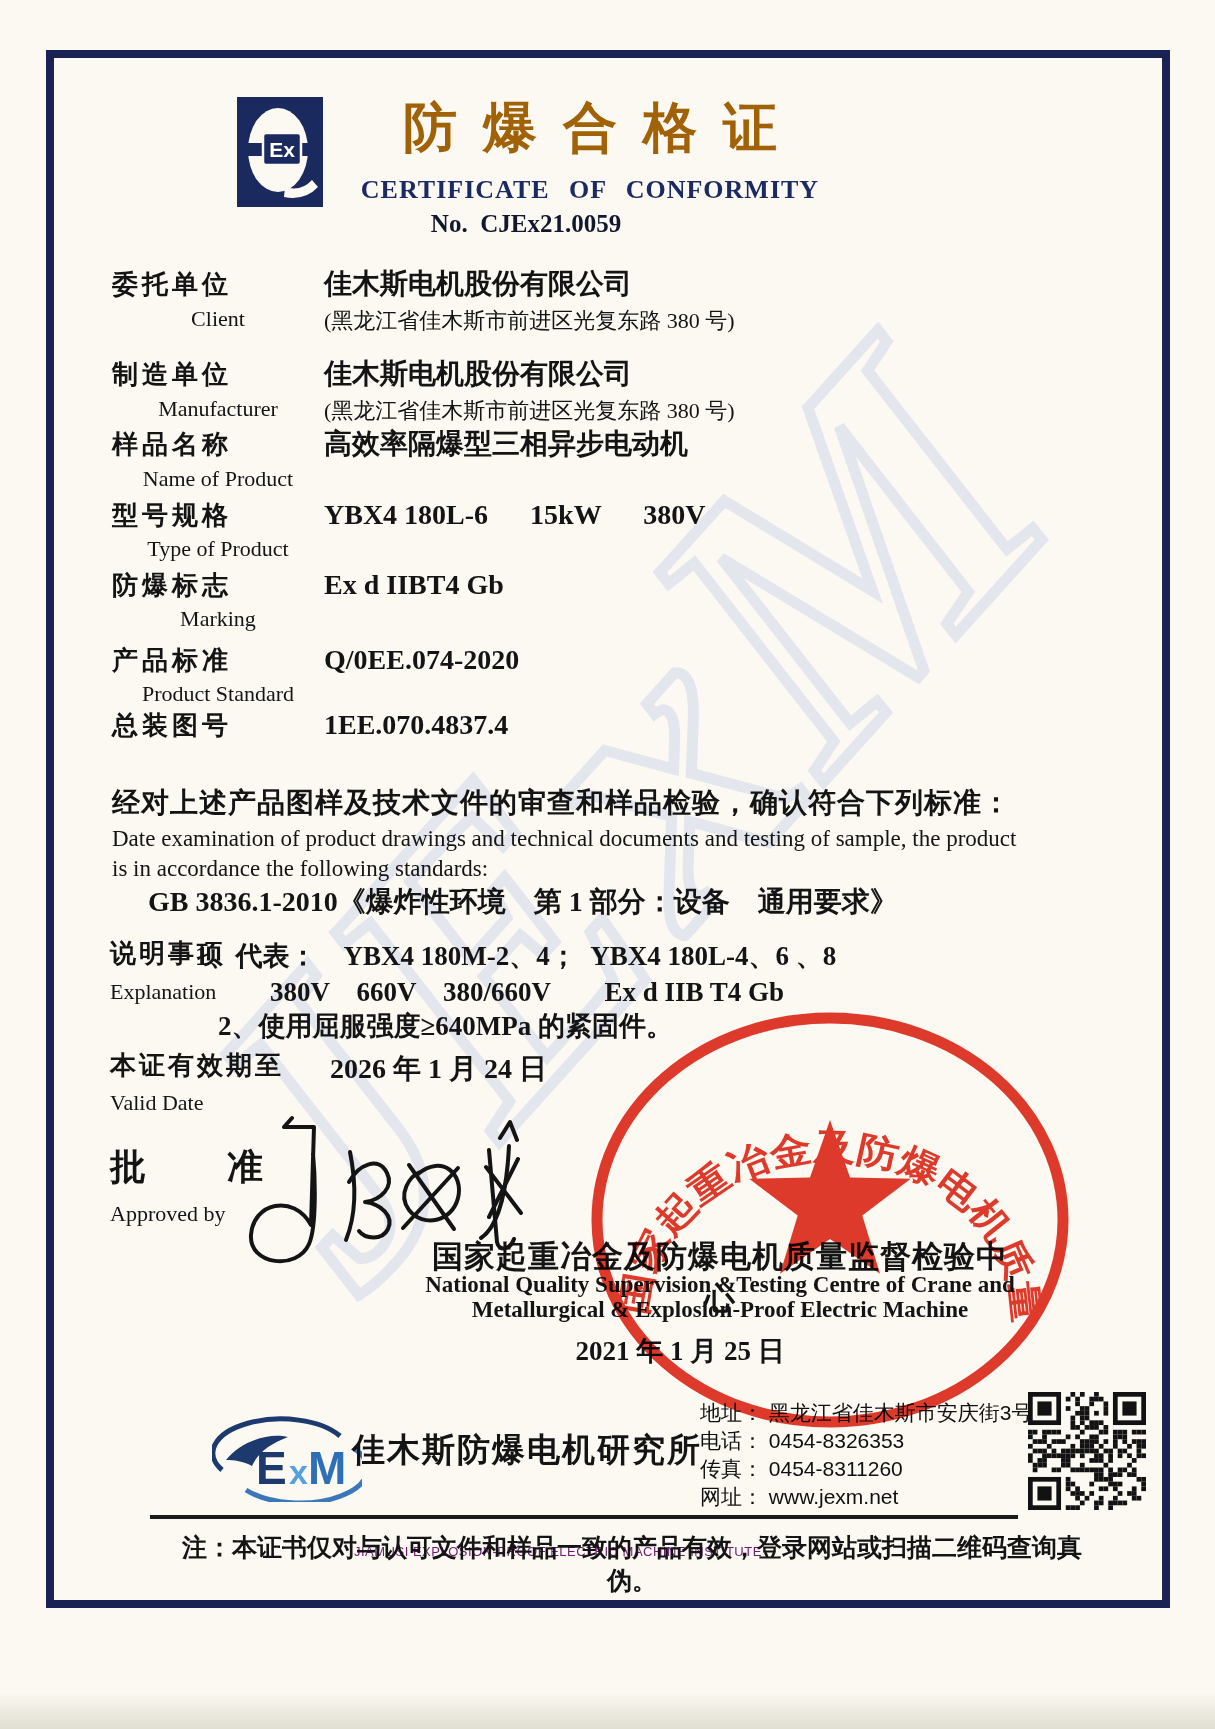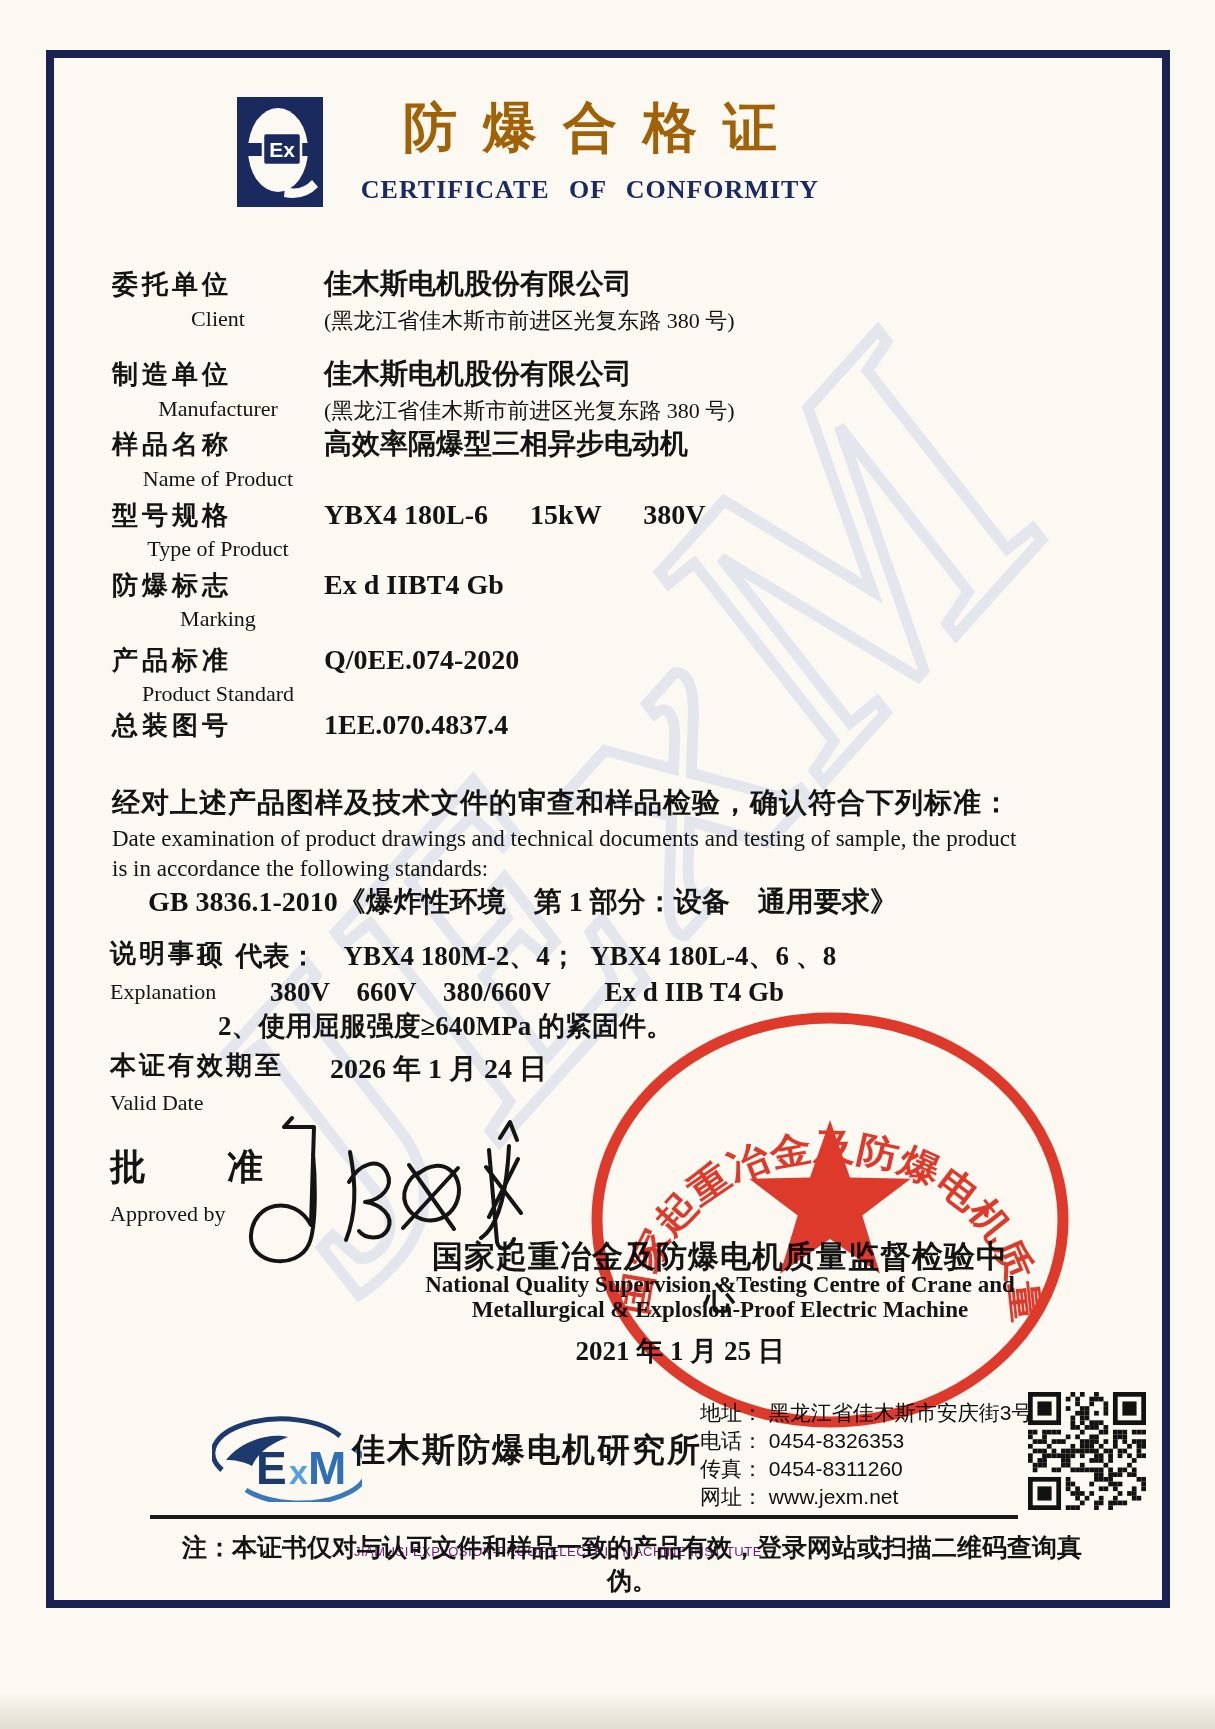--- a/index.html
+++ b/index.html
@@ -87,20 +87,21 @@
       <rect x="6" y="46" width="72" height="13" fill="#1a2a5e"></rect>
       <rect x="26" y="36" width="38" height="32" rx="3" fill="#1a2a5e" stroke="#fbf9f1" stroke-width="2.5"></rect>
       <text x="45" y="60" text-anchor="middle" font-size="21" font-weight="bold" font-family="Liberation Sans, DejaVu Sans, sans-serif" fill="#ffffff">Ex</text>
       <path d="M48,90 q16,5 27,-7 l6,7 q-13,14 -34,10 z" fill="#fbf9f1"></path>
     </svg>
   </div>
 
   <div class="hdr-title">
     <div class="t-zh">防爆合格证</div>
     <div class="t-en">CERTIFICATE OF CONFORMITY</div>
+    <div class="t-no">No.  CJEx21.0059</div>
   </div>
 
   <div class="f-row" style="top:265px">
     <div class="f-l1">
         <span class="f-zh">委托单位</span>
         <span class="f-val">佳木斯电机股份有限公司</span>
       </div>
     <div class="f-l2">
         <span class="f-en">Client</span>
         <span class="f-note">(黑龙江省佳木斯市前进区光复东路 380 号)</span>

